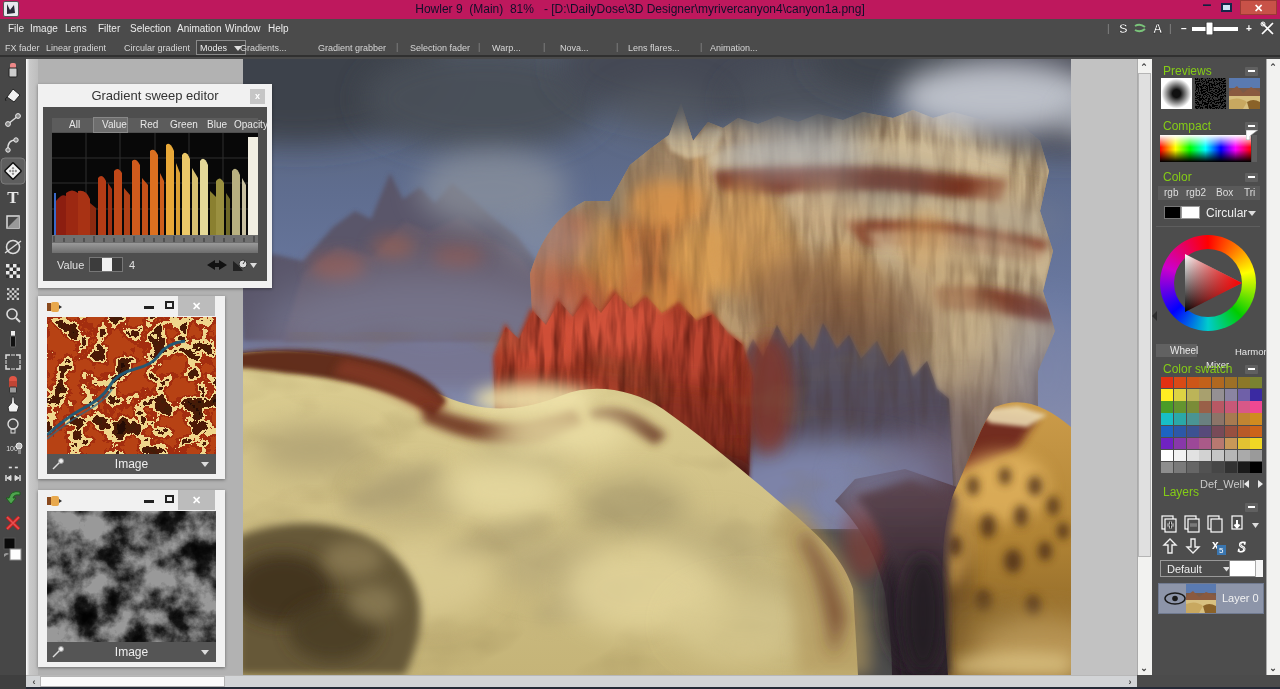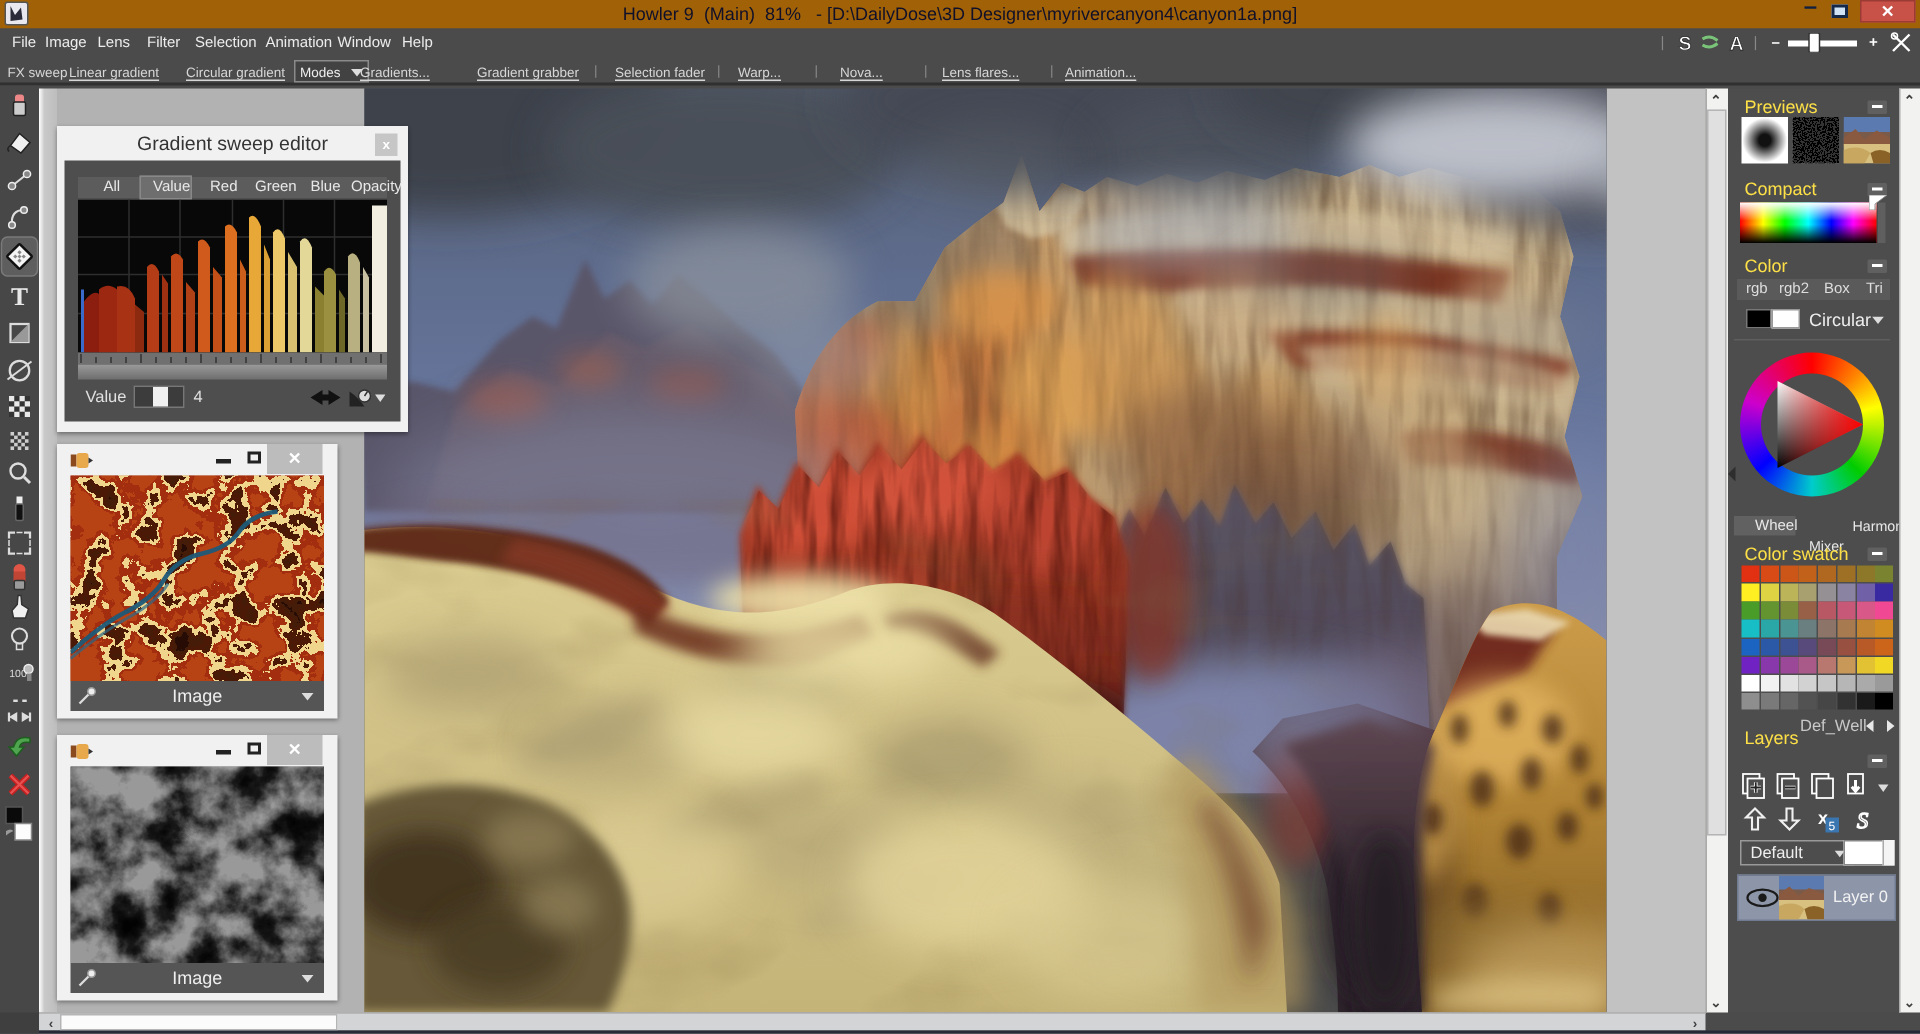--- a/index.html
+++ b/index.html
@@ -1,41 +1,41 @@
 <!DOCTYPE html>
 <html><head><meta charset="utf-8">
 <style>
 *{margin:0;padding:0;box-sizing:border-box}
 html,body{width:1280px;height:689px;overflow:hidden;font-family:"Liberation Sans",sans-serif}
 #root{position:absolute;left:0;top:0;width:1280px;height:689px;background:#4b4b4b}
 .abs{position:absolute}
-#titlebar{left:0;top:0;width:1280px;height:19px;background:#a16207;color:#10102a;font-size:12px;text-align:center;line-height:18px}
+#titlebar{left:0;top:0;width:1280px;height:19px;background:#be185d;color:#10102a;font-size:12px;text-align:center;line-height:18px}
 #appicon{left:3px;top:1px;width:16px;height:16px;background:#e8e8ee;border:1px solid #555;border-radius:2px}
 #tb-min{left:1196px;top:0;width:22px;height:15px;color:#102040;font-weight:bold;text-align:center;line-height:10px}
 #tb-max{left:1221px;top:3px;width:11px;height:9px;border:2px solid #14284a;background:#cfe3f4}
 #tb-close{left:1240px;top:0;width:37px;height:15px;background:#c85248;color:#fff;text-align:center;line-height:14px;font-size:11px;font-weight:bold;border:1px solid #9c3a34}
 #menubar{left:0;top:19px;width:1280px;height:19px;background:#4b4b4b;color:#ececec;font-size:10px}
 .mi{position:absolute;top:4px}
 #fxbar{left:0;top:38px;width:1280px;height:19px;background:#4b4b4b;color:#d6d6d6;font-size:9px;border-bottom:2px solid #303030}
-.fx{position:absolute;top:5px;text-decoration:underline;text-underline-offset:2px}
+.fx{position:absolute;top:5px;text-underline-offset:2px}
 .fxsep{position:absolute;top:4px;color:#8a8a8a}
 #lefttools{left:0;top:57px;width:26px;height:618px;background:#474747}
 #ltedge{left:26px;top:59px;width:12px;height:616px;background:linear-gradient(to right,#ffffff,#c9c9c9 30%,#bdbdbd)}
 #workspace{left:38px;top:59px;width:205px;height:616px;background:#b2b2b2}
 #emptyright{left:1071px;top:59px;width:66px;height:616px;background:#c2c2c2}
 #vscroll{left:1137px;top:59px;width:15px;height:616px;background:#f2f2f0;border-left:1px solid #aaa}
 #vthumb{left:1138px;top:73px;width:13px;height:484px;background:#e0e0e0;border:1px solid #b5b5b5}
 .sarrow{position:absolute;color:#404040;font-size:9px;font-weight:bold;text-align:center;width:14px}
 #hscroll{left:26px;top:675px;width:1111px;height:12px;background:#d2d4d6;border-top:1px solid #b8b8b8}
 #hthumb{left:40px;top:676px;width:185px;height:11px;background:#fbfbfb;border:1px solid #b5b5b5}
 #botline{left:0;top:687px;width:1280px;height:2px;background:#252a36}
 #botleft{left:0;top:675px;width:26px;height:14px;background:#3f3f3f}
 #rightpanel{left:1152px;top:59px;width:114px;height:616px;background:#4d4d4d;color:#e8e8e8}
 #rpscroll{left:1266px;top:59px;width:14px;height:616px;background:#f2f2f0;border-left:1px solid #aaa}
-.hdr{position:absolute;font-size:12px;color:#fde047}
+.hdr{position:absolute;font-size:12px;color:#84cc16}
 .minus{position:absolute;width:13px;height:9px;background:#606060;border-radius:1px}
 .minus:after{content:"";position:absolute;left:3px;top:3px;width:7px;height:2px;background:#fff}
 .win{position:absolute;background:#f1f1f1;box-shadow:0 1px 3px rgba(0,0,0,.4)}
 .wtitle{position:absolute;color:#333;font-size:13px;text-align:center;width:100%}
 </style></head>
 <body>
 <div id="root">
 <div class="abs" id="titlebar"><span>Howler 9&nbsp; (Main) &nbsp;81% &nbsp;&nbsp;- [D:\DailyDose\3D Designer\myrivercanyon4\canyon1a.png]</span></div>
 <div class="abs" id="appicon"><svg width="14" height="14">
         <path d="M3 2 L6 8 L10 3 L11 11 L3 12 Z" fill="#2a2a38"></path>
@@ -64,21 +64,21 @@
         <rect x="0" y="5" width="46" height="4" fill="#fff"></rect>
         <rect x="14" y="0" rx="1" width="7" height="13" fill="#fff" stroke="#333"></rect>
       </svg>
 <span class="mi" style="left:1246px;color:#fff;font-weight:bold">+</span>
 <svg class="mi" style="left:1260px;top:2px" width="16" height="15">
         <path d="M2 2 L13 13 M13 2 L2 13" stroke="#fff" stroke-width="1.6"></path>
         <circle cx="3" cy="3" r="2" fill="none" stroke="#fff"></circle>
       </svg>
 </div>
 <div class="abs" id="fxbar">
-<span style="position:absolute;top:5px;left:5px;text-decoration:none">FX sweep</span>
+<span style="position:absolute;top:5px;left:5px;text-decoration:none">FX fader</span>
 <span class="fx" style="left:46px">Linear gradient</span>
 <span class="fx" style="left:124px">Circular gradient</span>
 <span style="position:absolute;top:2px;left:196px;width:50px;height:15px;background:#424242;border:1px solid #8a8a8a;color:#eee;padding:2px 3px">Modes<svg width="9" height="7" style="position:absolute;right:2px;top:4px">
           <path d="M0 1 L8 1 L4 6 Z" fill="#ddd"></path>
         </svg></span>
 <span class="fx" style="left:240px">Gradients...</span>
 <span class="fx" style="left:318px">Gradient grabber</span>
 <span class="fxsep" style="left:396px">|</span>
 <span class="fx" style="left:410px">Selection fader</span>
 <span class="fxsep" style="left:478px">|</span>

